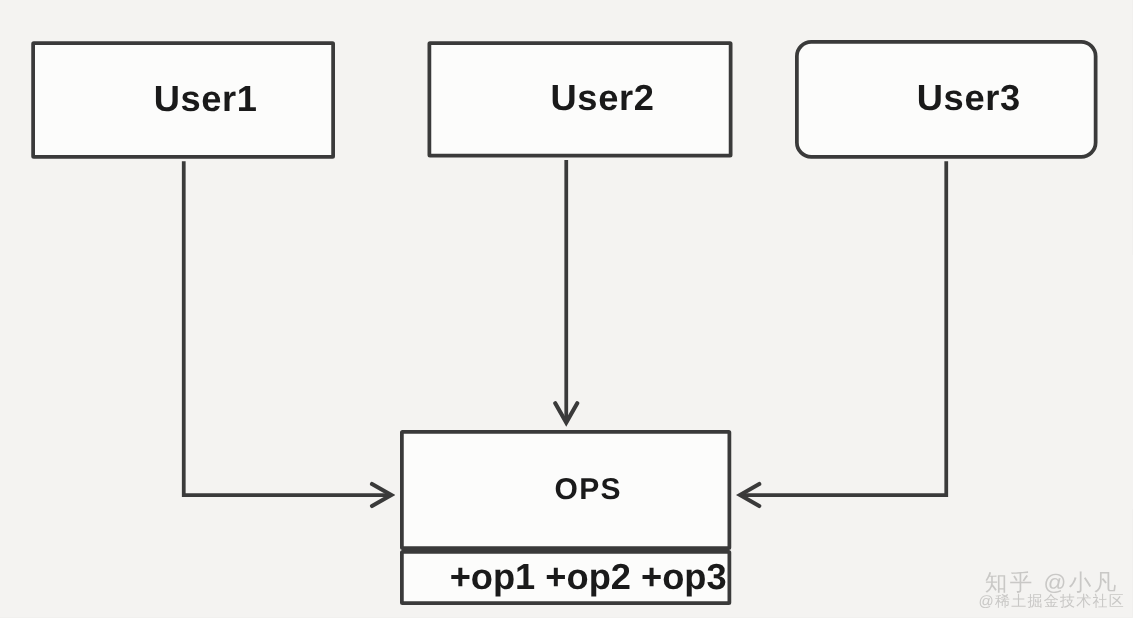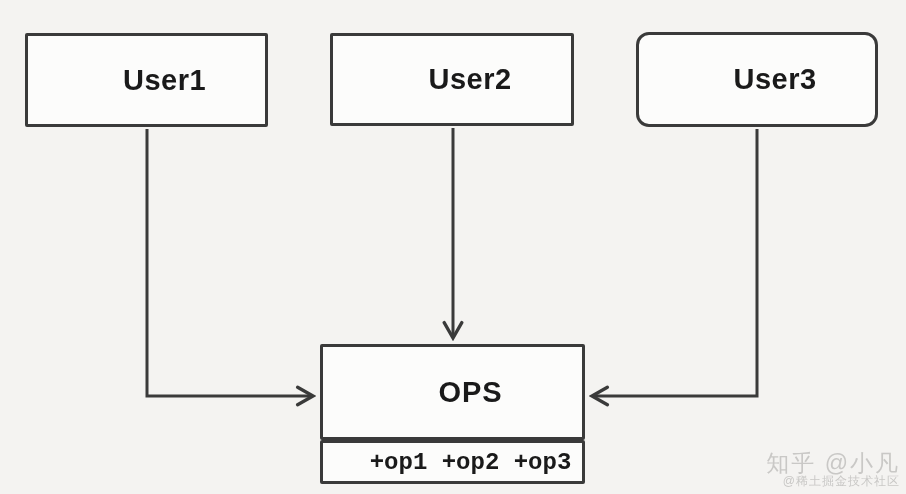--- a/index.html
+++ b/index.html
@@ -22,33 +22,33 @@
     background:#fcfcfb;
     border:3px solid #3a3a3a;
     border-radius:2px;
     display:flex;align-items:center;justify-content:center;
     color:#1a1a1a;
     font-weight:bold;
     padding-left:36px;
   }
   .user-node{width:243px;height:94px;font-size:29px;letter-spacing:.5px;}
   #node-user1{left:25px;top:33px;}
-  #node-user2{left:330px;top:33px;width:244px;height:93px;}
+  #node-user2{left:342px;top:33px;width:244px;height:93px;}
   #node-user3{left:636px;top:32px;width:242px;height:95px;border-radius:13px;}
-  #node-ops-main{left:320px;top:344px;width:265px;height:96px;font-size:29px;letter-spacing:1px;}
-  #node-ops-compartment{left:320px;top:440px;width:265px;height:44px;font-size:24px;letter-spacing:0;font-family:Liberation Mono, monospace;}
+  #node-ops-main{left:320px;top:344px;width:265px;height:96px;font-size:24px;letter-spacing:1px;}
+  #node-ops-compartment{left:320px;top:440px;width:265px;height:44px;font-size:29px;letter-spacing:0;}
   .watermark{
     position:absolute;
     right:6px;bottom:6px;
     text-align:right;
     color:#c9c8c6;
     line-height:1.05;
     user-select:none;
   }
-  .watermark .wm-line1{font-size:23px;letter-spacing:2px;}
+  .watermark .wm-line1{font-size:18px;letter-spacing:2px;text-align:center;}
   .watermark .wm-line2{font-size:12px;letter-spacing:1px;}
 </style>
 </head>
 <body>
 
 <div class="canvas">
 
   <svg class="wires" width="906" height="494" viewBox="0 0 906 494" aria-hidden="true">
     <defs>
       <marker id="arrow" viewBox="0 0 20 20" refX="17" refY="10" markerWidth="22" markerHeight="22" markerUnits="userSpaceOnUse" orient="auto">

